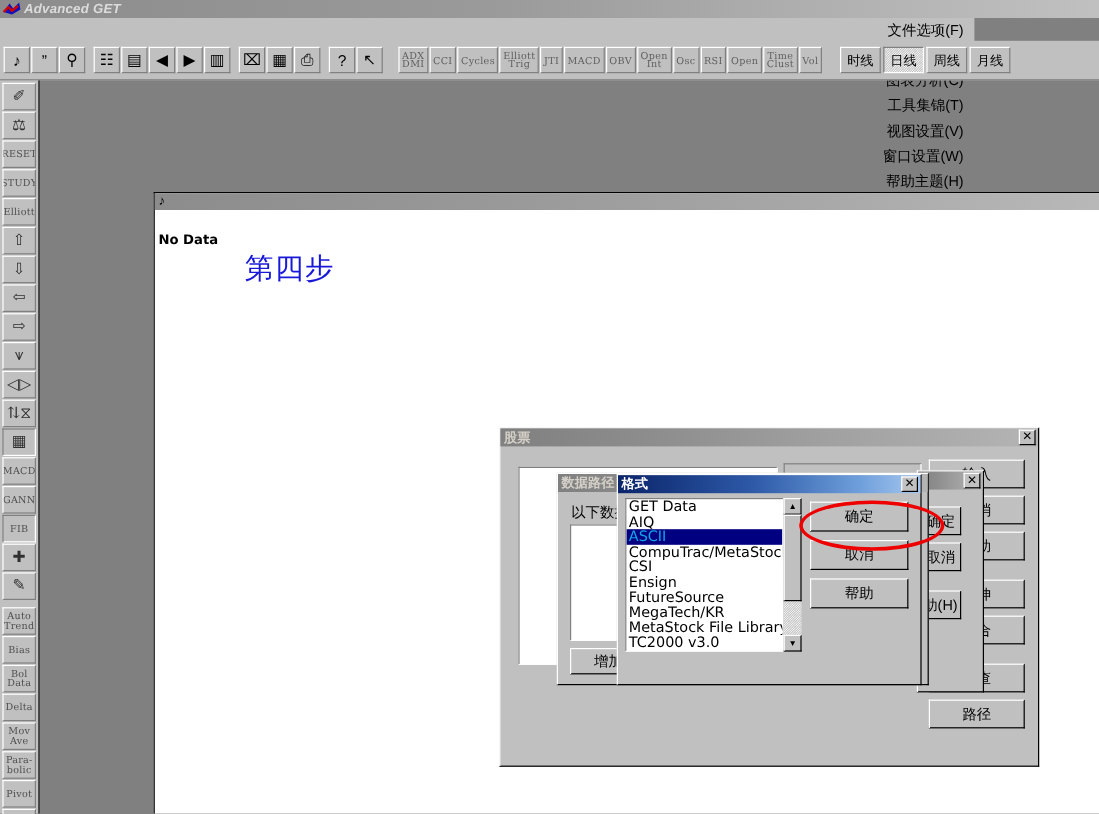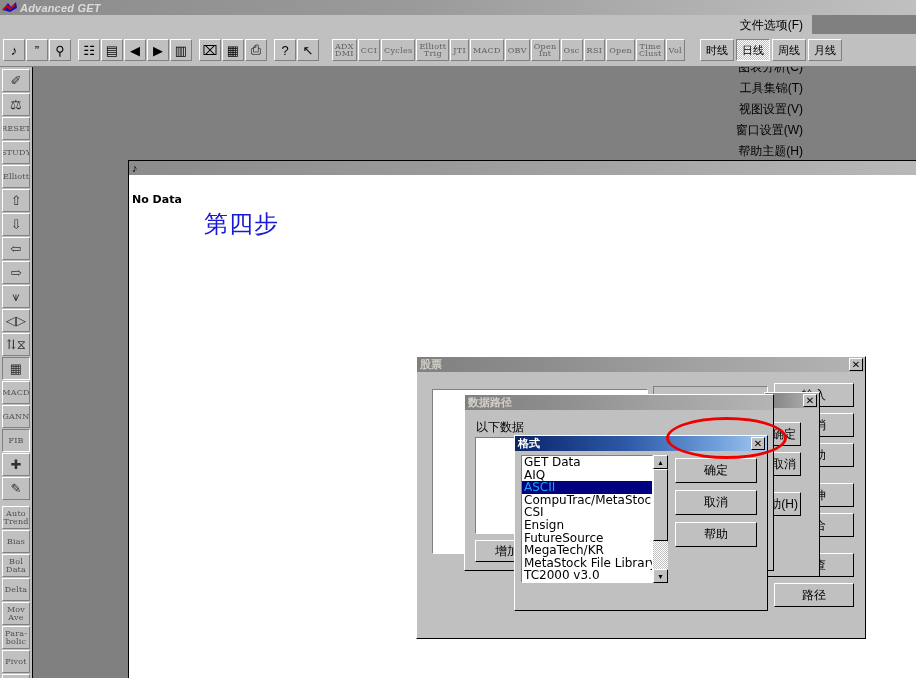--- a/index.html
+++ b/index.html
@@ -411,21 +411,21 @@
 
 <div class="dlg out" id="pathdlg" style="left:464px;top:394px;width:310px;height:177px;">
   <div class="cap inactive">
     <span class="ct">数据路径</span>
   </div>
   <div class="lbl" style="left:11px;top:24px;">以下数据</div>
   <div class="white" style="left:10px;top:42px;width:86px;height:97px;"></div>
   <div class="btn" style="left:10px;top:145px;width:64px;height:22px;">增加</div>
 </div>
 
-<div class="dlg out" id="fmtdlg" style="left:514px;top:395px;width:254px;height:176px;margin-top:40px;">
+<div class="dlg out" id="fmtdlg" style="left:514px;top:395px;width:254px;height:176px;">
   <div class="cap active">
     <span class="ct">格式</span>
     <span class="xbtn">✕</span>
   </div>
 
   <div id="fmt-list">
       <div class="li">GET Data</div>
       <div class="li">AIQ</div>
       <div class="li sel">ASCII</div>
       <div class="li">CompuTrac/MetaStock</div>

